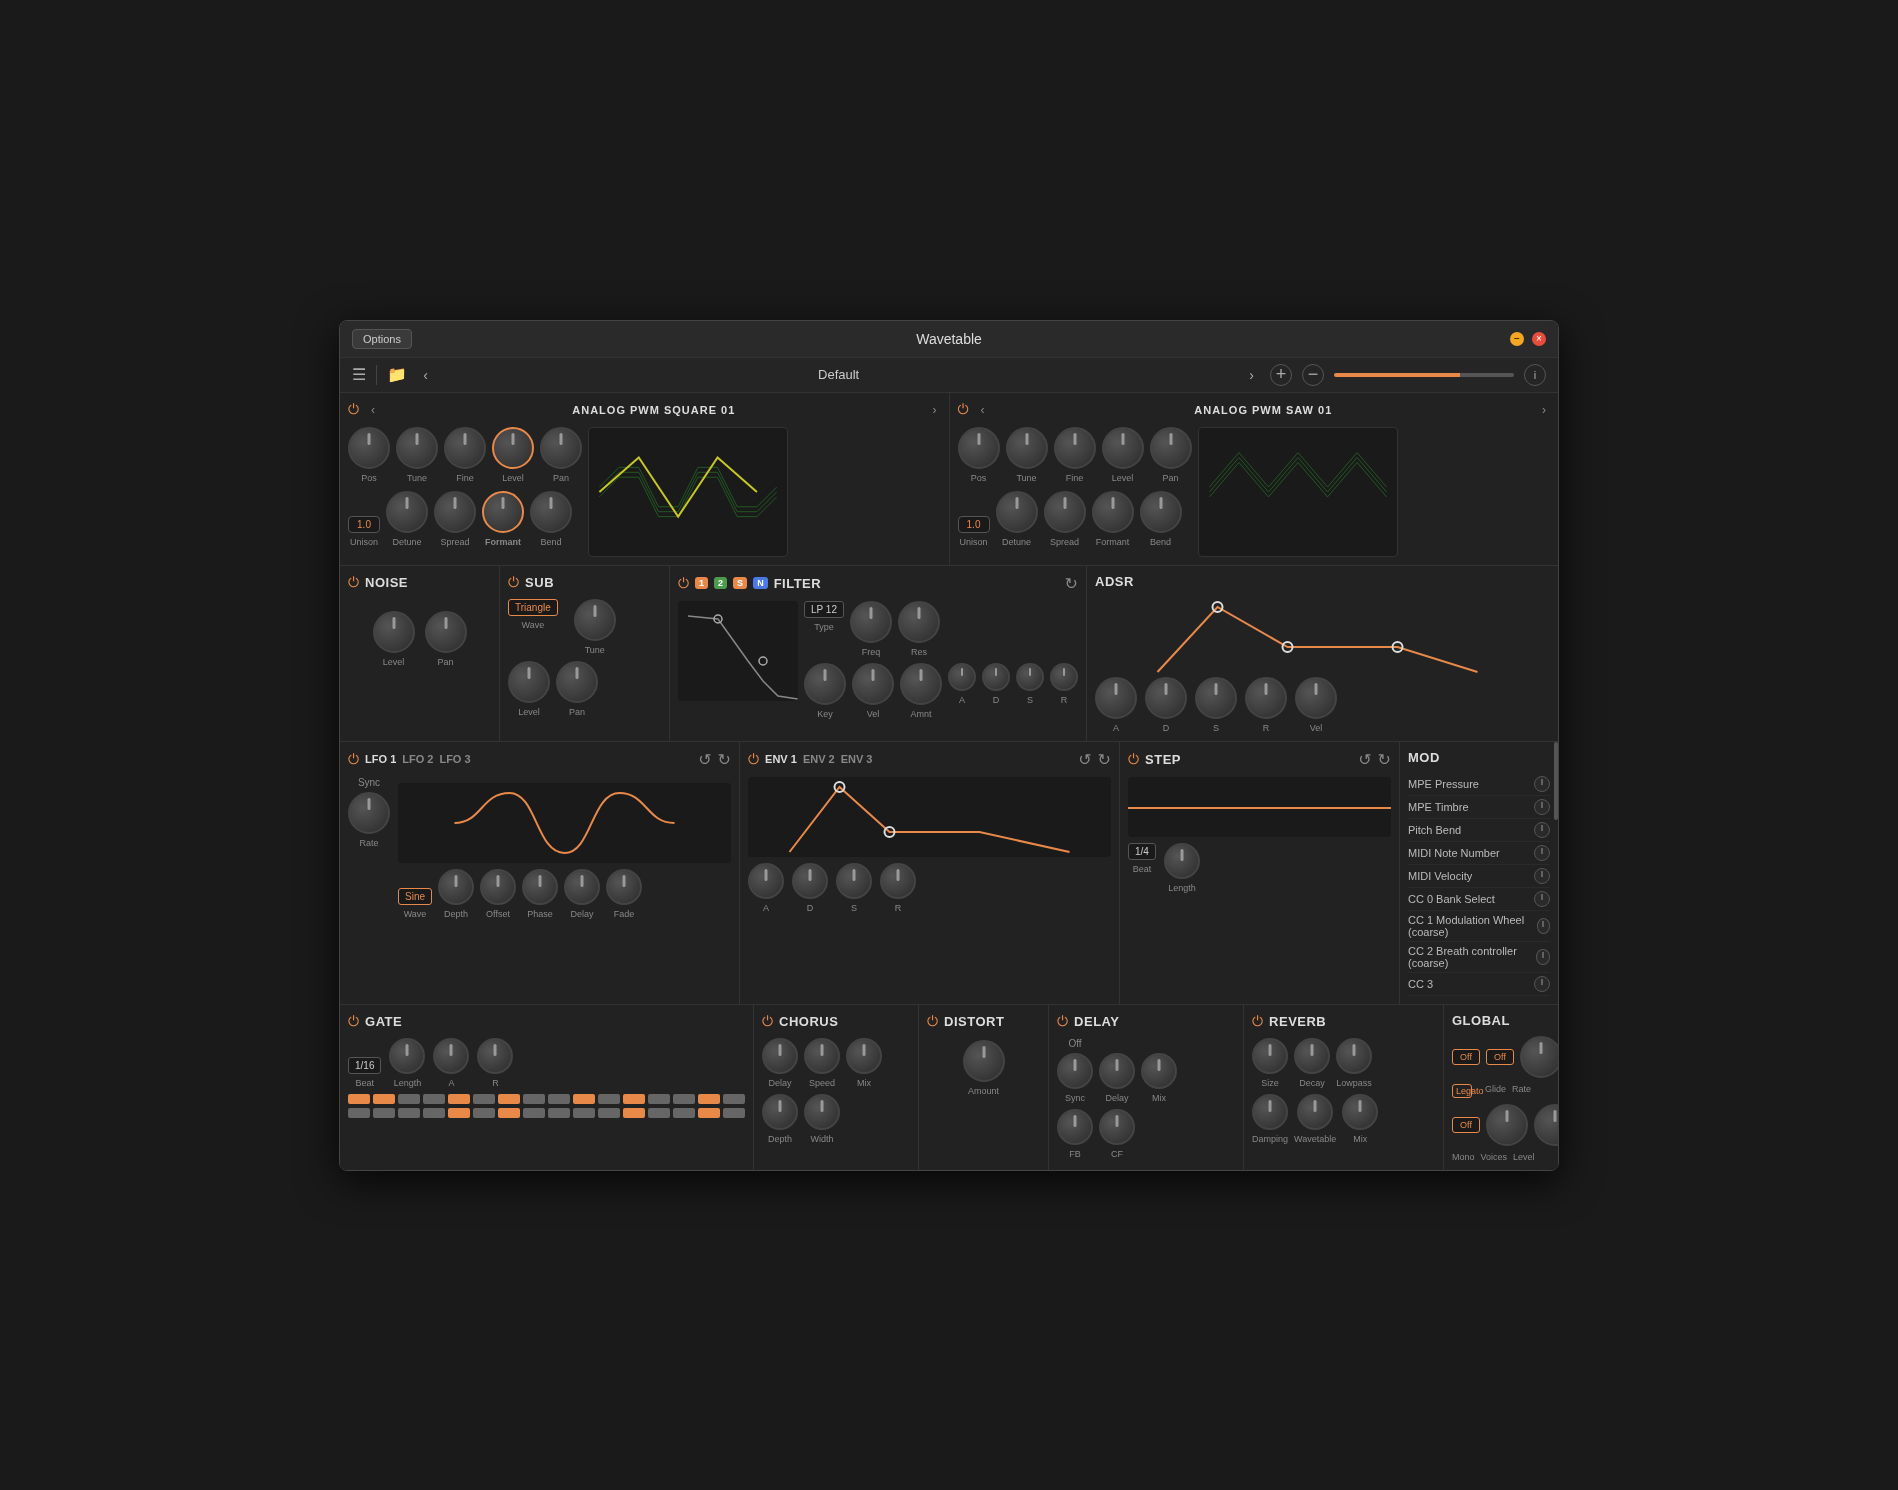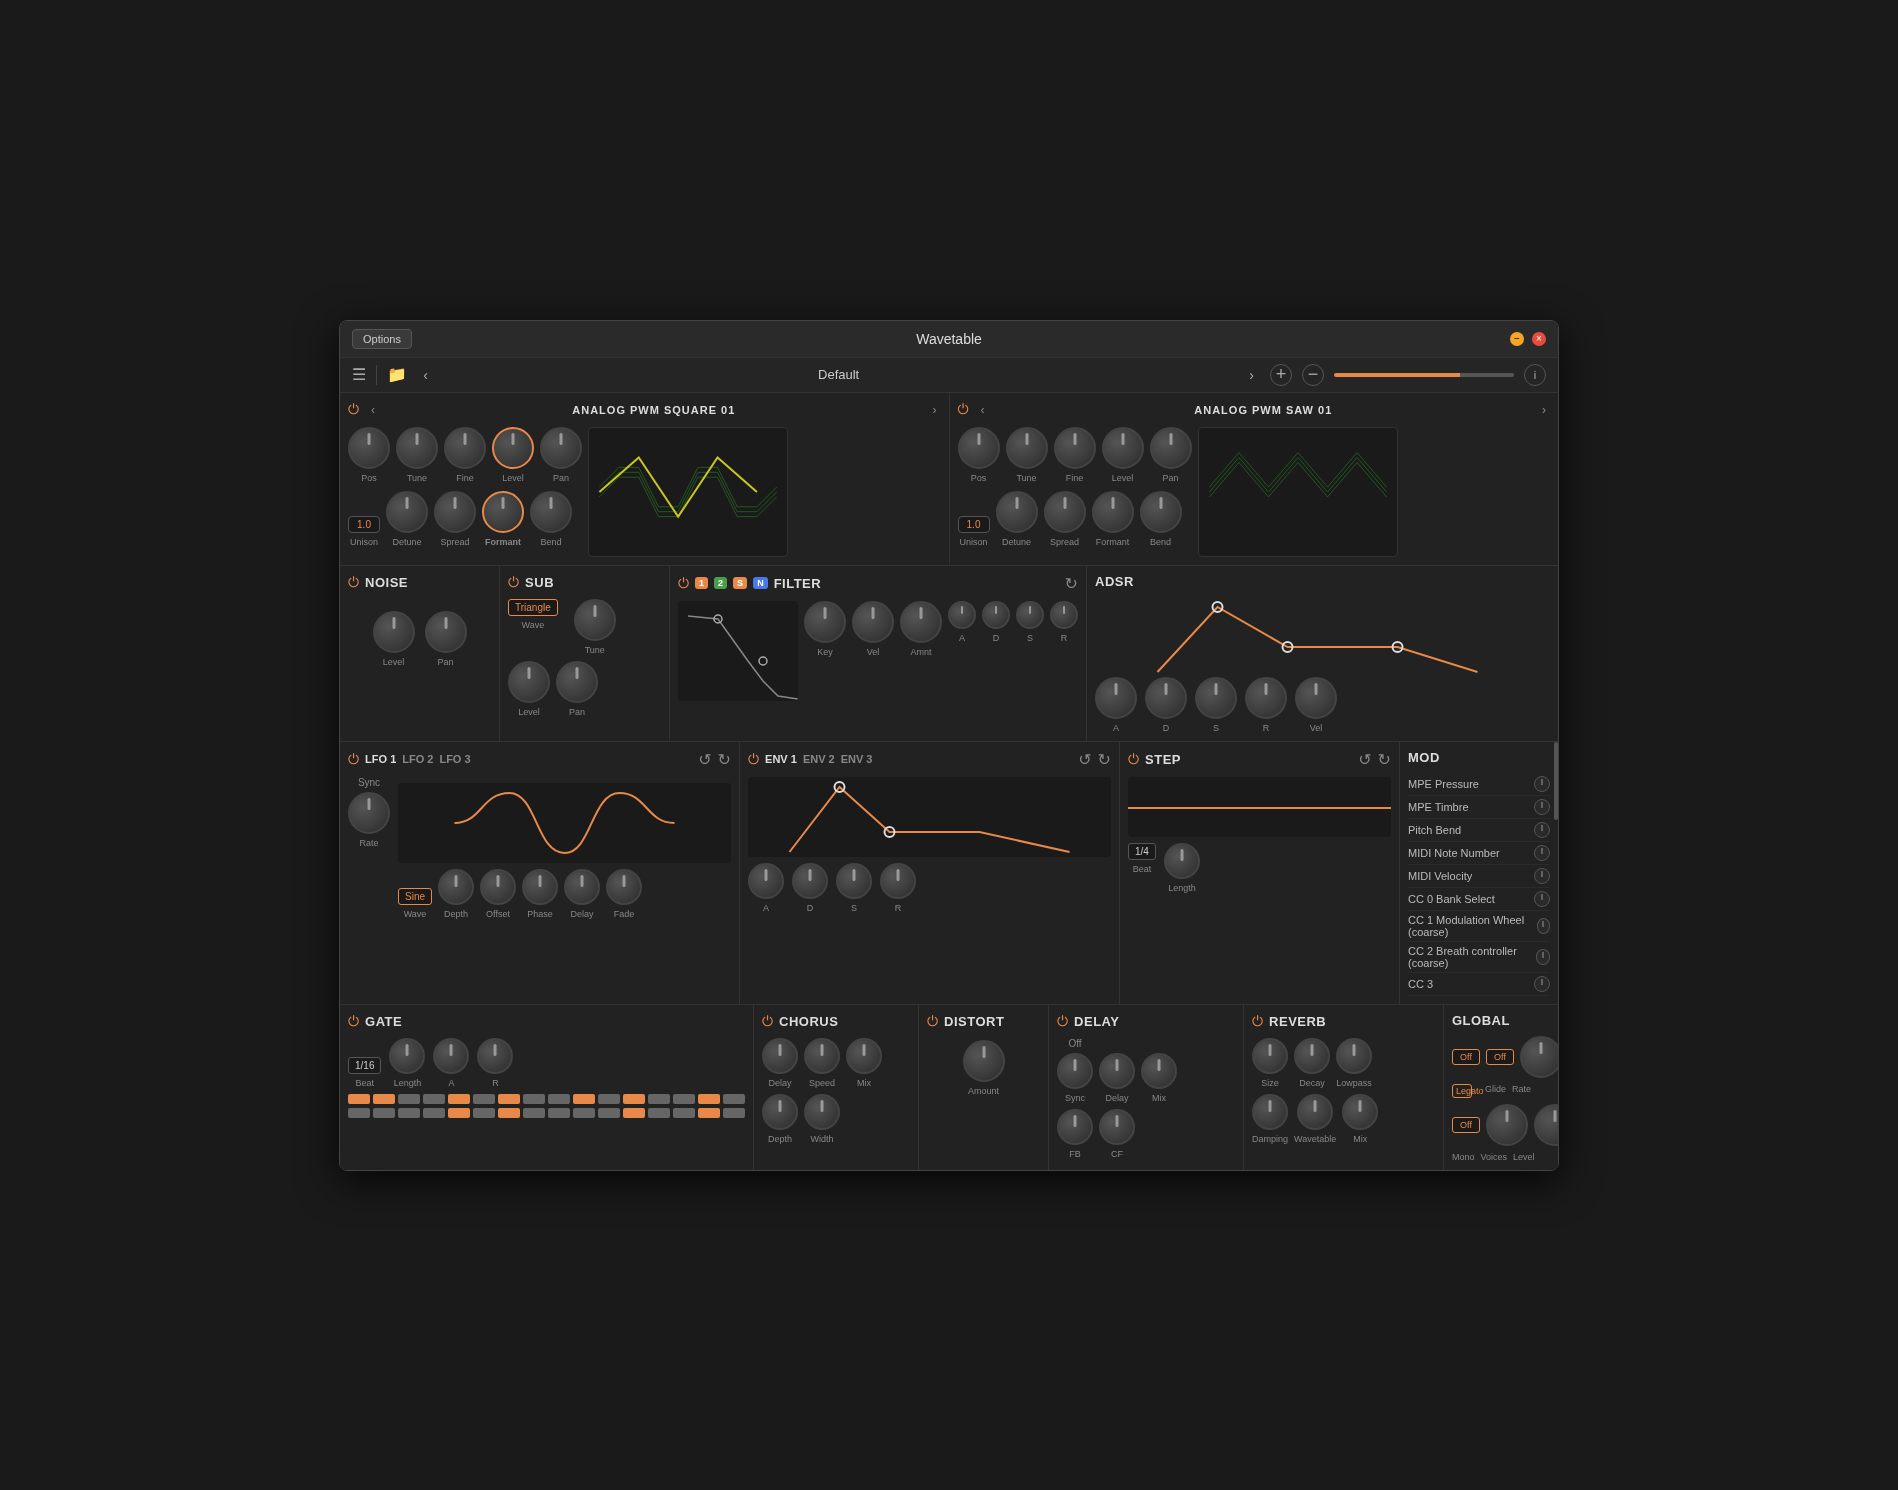--- a/index.html
+++ b/index.html
@@ -552,20 +552,34 @@
         </div>
         <div style="display:flex;gap:6px;align-items:flex-start;">
           <div style="flex:0 0 120px;height:100px;background:#1a1a1a;border-radius:4px;position:relative;overflow:hidden;">
             <svg width="120" height="100" viewBox="0 0 120 100">
               <polyline points="10,15 40,18 70,60 85,80 100,95 120,98" stroke="#888" stroke-width="1.5" fill="none"></polyline>
               <circle cx="40" cy="18" r="4" fill="none" stroke="#aaa" stroke-width="1.5"></circle>
               <circle cx="85" cy="60" r="4" fill="none" stroke="#aaa" stroke-width="1.5"></circle>
             </svg>
           </div>
           <div>
+            <div style="display:flex;gap:6px;margin-bottom:6px;">
+              <div class="knob-group">
+                <div class="lp-tag">LP 12</div>
+                <span class="knob-label">Type</span>
+              </div>
+              <div class="knob-group">
+                <div class="knob large"></div>
+                <span class="knob-label">Freq</span>
+              </div>
+              <div class="knob-group">
+                <div class="knob large"></div>
+                <span class="knob-label">Res</span>
+              </div>
+            </div>
             <div style="display:flex;gap:6px;">
               <div class="knob-group">
                 <div class="knob large"></div>
                 <span class="knob-label">Key</span>
               </div>
               <div class="knob-group">
                 <div class="knob large"></div>
                 <span class="knob-label">Vel</span>
               </div>
               <div class="knob-group">

